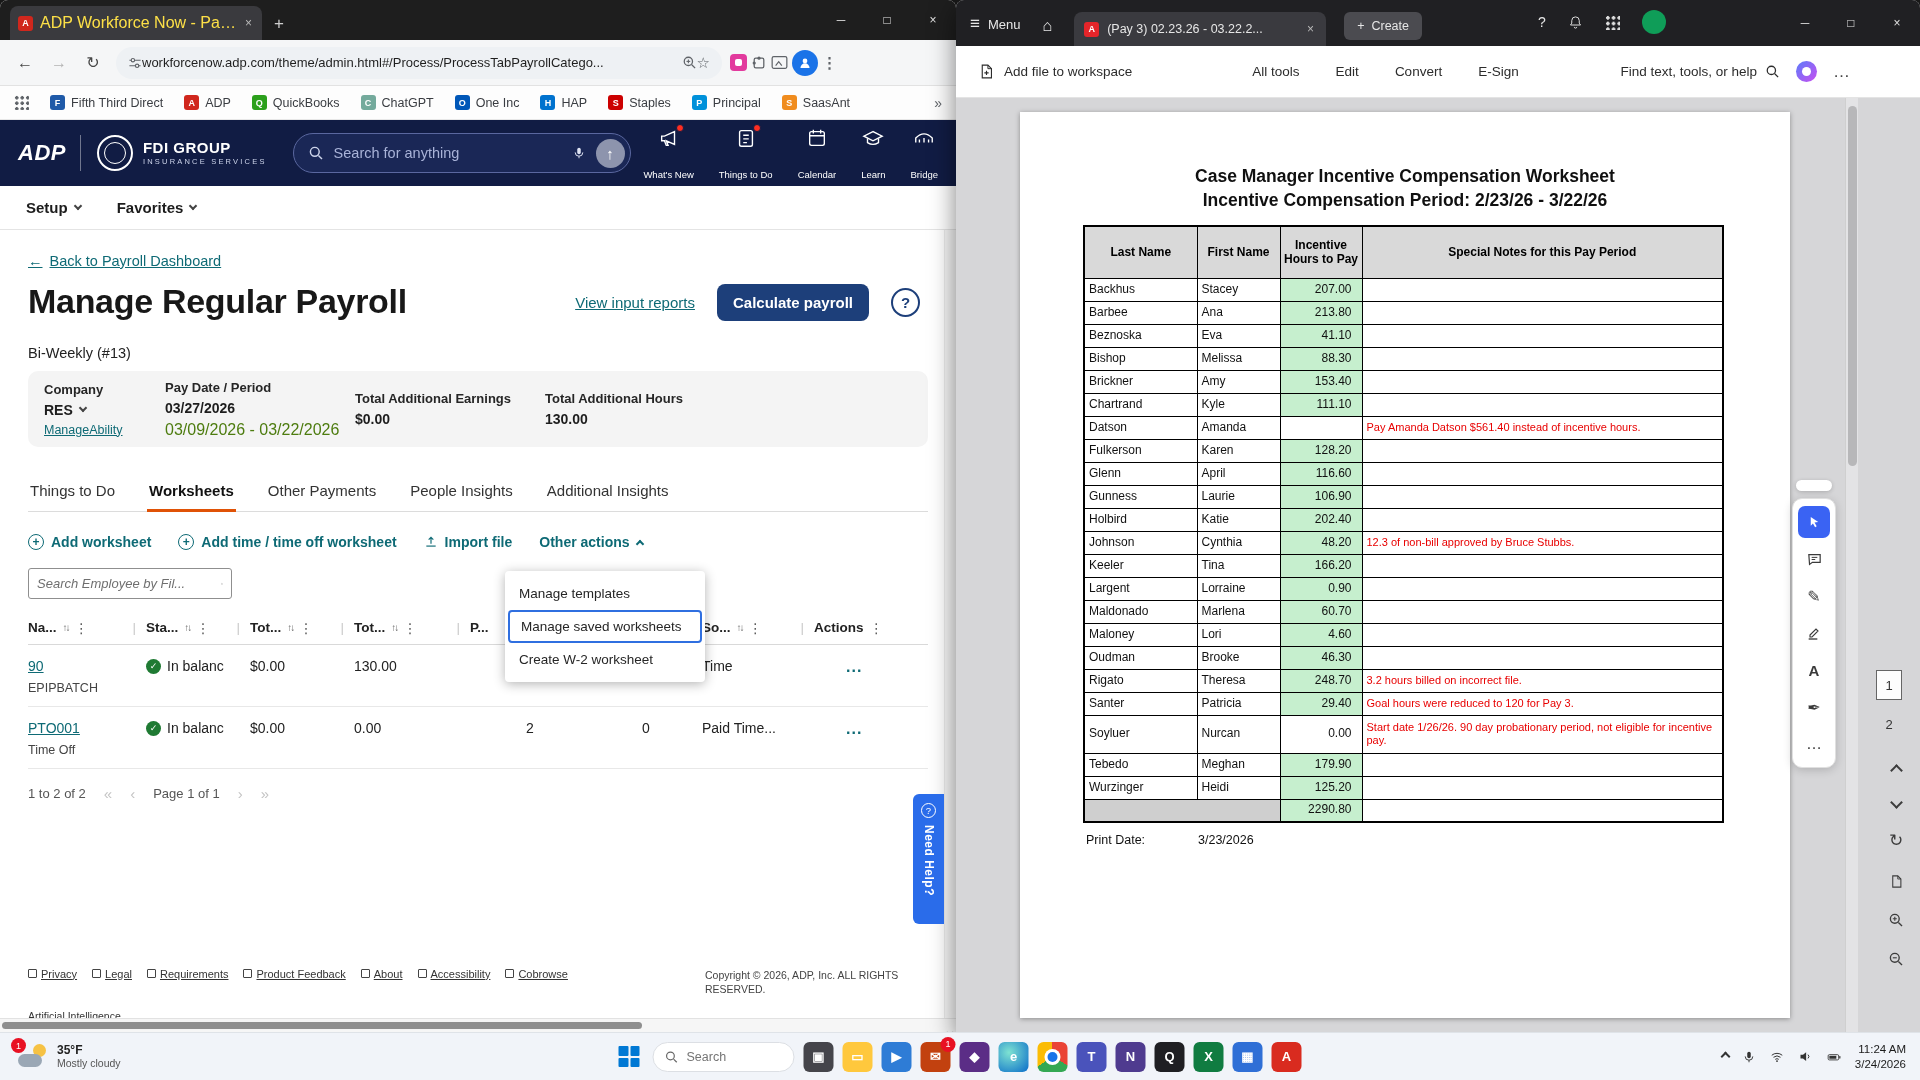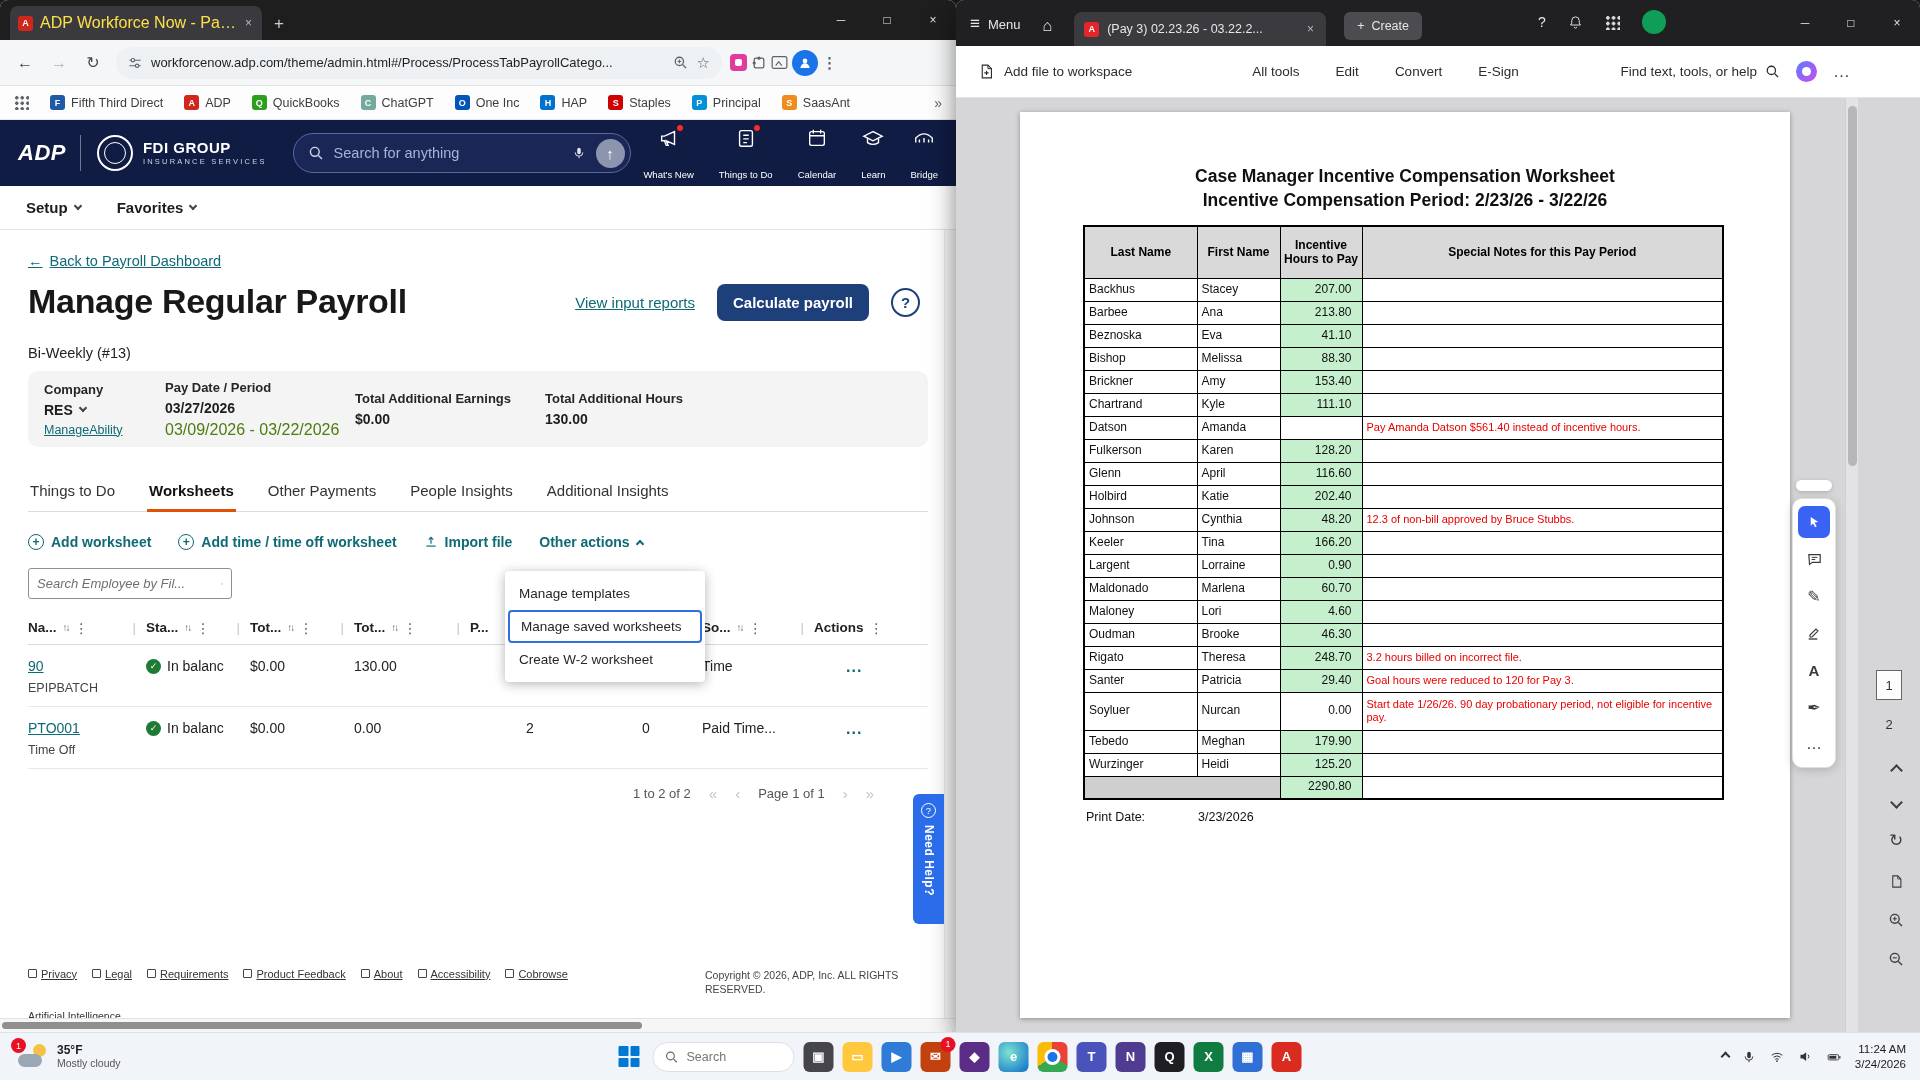--- a/index.html
+++ b/index.html
@@ -12,21 +12,21 @@
 .b-tab{margin-left:10px;height:34px;width:252px;background:#3a3a3e;border-radius:8px 8px 0 0;display:flex;align-items:center;padding:0 8px;gap:7px}
 .favicon{width:15px;height:15px;border-radius:3px;background:#d0271d;color:#fff;font-size:9px;font-weight:bold;display:flex;align-items:center;justify-content:center;flex:0 0 auto}
 .b-tab-title{font-size:16px;color:#fde047;white-space:nowrap;overflow:hidden;text-overflow:ellipsis;flex:1}
 .tab-x{color:#b9b9b9;font-size:12px;padding:0 2px}
 .b-newtab{color:#cfcfcf;font-size:17px;margin:0 0 6px 12px}
 .winctl{margin-left:auto;display:flex;align-self:stretch;align-items:center}
 .winctl span{width:46px;height:100%;display:flex;align-items:center;justify-content:center;font-size:12px;color:#e0e0e0}
 .b-bar{height:46px;background:#f5f6f7;border-bottom:1px solid #e2e2e2;display:flex;align-items:center;padding:0 10px;gap:4px;flex:0 0 auto}
 .nav-ico{width:30px;height:30px;display:flex;align-items:center;justify-content:center;font-size:16px;color:#474747;border-radius:50%}
 .nav-ico.dis{color:#b3b3b3}
-.url-pill{width:606px;height:32px;background:#eef1f4;border-radius:16px;display:flex;align-items:center;padding:0 12px;gap:9px;margin:0 4px}
+.url-pill{width:606px;height:32px;background:#eef1f4;border-radius:16px;display:flex;align-items:center;padding:0 12px;margin:0 4px}
 .url-text{flex:1;font-size:13px;color:#1f1f1f;white-space:nowrap;overflow:hidden;background:transparent;border:0;outline:none;font-family:"Liberation Sans",sans-serif}
 .pill-ico{display:flex;align-items:center;color:#5f6368}
 .star{font-size:15px;color:#5f6368}
 .ext-pink{width:17px;height:17px;border-radius:4px;background:#e23a9d;display:flex;align-items:center;justify-content:center}
 .ext-pink i{width:7px;height:7px;background:#fff;border-radius:2px;display:block}
 .avatar{width:26px;height:26px;border-radius:50%;background:#1a73e8;display:flex;align-items:center;justify-content:center}
 .kebab{color:#5f6368;font-size:15px;font-weight:bold}
 .b-bm{height:34px;background:#fdfdfd;border-bottom:1px solid #e7e7e7;display:flex;align-items:center;gap:21px;padding:0 14px;font-size:12.5px;color:#3a3d42;flex:0 0 auto}
 .bm-grid{width:15px;height:15px;background-image:radial-gradient(circle,#5f6368 1.5px,transparent 1.7px);background-size:5.5px 5.5px}
 .bm-item{display:flex;align-items:center;gap:6px;white-space:nowrap}
@@ -87,21 +87,21 @@
 .sorticon{font-size:10px;color:#666;letter-spacing:-2px;font-weight:normal}
 .kb{color:#555;font-weight:normal}
 .pipe{color:#c9c9c9;margin-left:auto;margin-right:10px;font-weight:normal}
 .trow{padding:13px 0 11px;border-bottom:1px solid #e8e8e8;font-size:14px;color:#222;align-items:start}
 .tlink{color:#0e6a75;text-decoration:underline;font-size:14px}
 .tsub{font-size:12.5px;color:#444;margin-top:7px}
 .stat{display:flex;gap:6px;align-items:center}
 .chk{width:15px;height:15px;background:#1f7a33;border-radius:50%;color:#fff;font-size:9px;display:flex;align-items:center;justify-content:center;flex:0 0 auto}
 .tc.cc{justify-self:center}
 .tc.dots{color:#0e6a75;font-weight:bold;font-size:16px;padding-left:32px;letter-spacing:1px}
-.pager{display:flex;justify-content:flex-end;align-items:center;gap:18px;margin-top:16px;padding-right:54px;font-size:13px;color:#555}
+.pager{display:flex;align-items:center;gap:18px;margin-top:16px;padding-right:54px;font-size:13px;color:#555}
 .pg-ic{color:#c4c4c4;font-size:15px}
 .oadrop{position:absolute;left:505px;top:341px;width:200px;background:#fff;border-radius:4px;box-shadow:0 2px 12px rgba(0,0,0,.3);padding:6px 0;z-index:20}
 .menu-item{padding:9px 14px;font-size:13.5px;color:#262626;white-space:nowrap}
 .menu-item.hl{border:2px solid #2f6fe0;border-radius:4px;margin:0 3px;padding:7px 11px}
 .needhelp{position:absolute;right:12px;top:564px;width:31px;height:130px;background:#2a6cea;border-radius:6px 0 0 6px;display:flex;flex-direction:column;align-items:center;padding-top:9px;gap:7px;z-index:15}
 .nh-q{width:15px;height:15px;border:1.5px solid #fff;border-radius:50%;color:#fff;font-size:9.5px;display:flex;align-items:center;justify-content:center;flex:0 0 auto}
 .nh-label{writing-mode:vertical-rl;color:#fff;font-size:12px;font-weight:bold;letter-spacing:.5px}
 .adp-foot{position:absolute;left:28px;right:16px;bottom:22px;display:flex;align-items:flex-start;font-size:11px;color:#333}
 .flinks{display:flex;gap:15px;align-items:center}
 .flink{display:flex;gap:4px;align-items:center;text-decoration:underline;color:#333;white-space:nowrap}
@@ -708,20 +708,26 @@
               <td class="phours">128.20</td>
               <td class="pnote"></td>
             </tr>
             <tr>
               <td class="plast">Glenn</td>
               <td class="pfirst">April</td>
               <td class="phours">116.60</td>
               <td class="pnote"></td>
             </tr>
             <tr>
+              <td class="plast">Gunness</td>
+              <td class="pfirst">Laurie</td>
+              <td class="phours">106.90</td>
+              <td class="pnote"></td>
+            </tr>
+            <tr>
               <td class="plast">Holbird</td>
               <td class="pfirst">Katie</td>
               <td class="phours">202.40</td>
               <td class="pnote"></td>
             </tr>
             <tr>
               <td class="plast">Johnson</td>
               <td class="pfirst">Cynthia</td>
               <td class="phours">48.20</td>
               <td class="pnote">12.3 of non-bill approved by Bruce Stubbs.</td>

